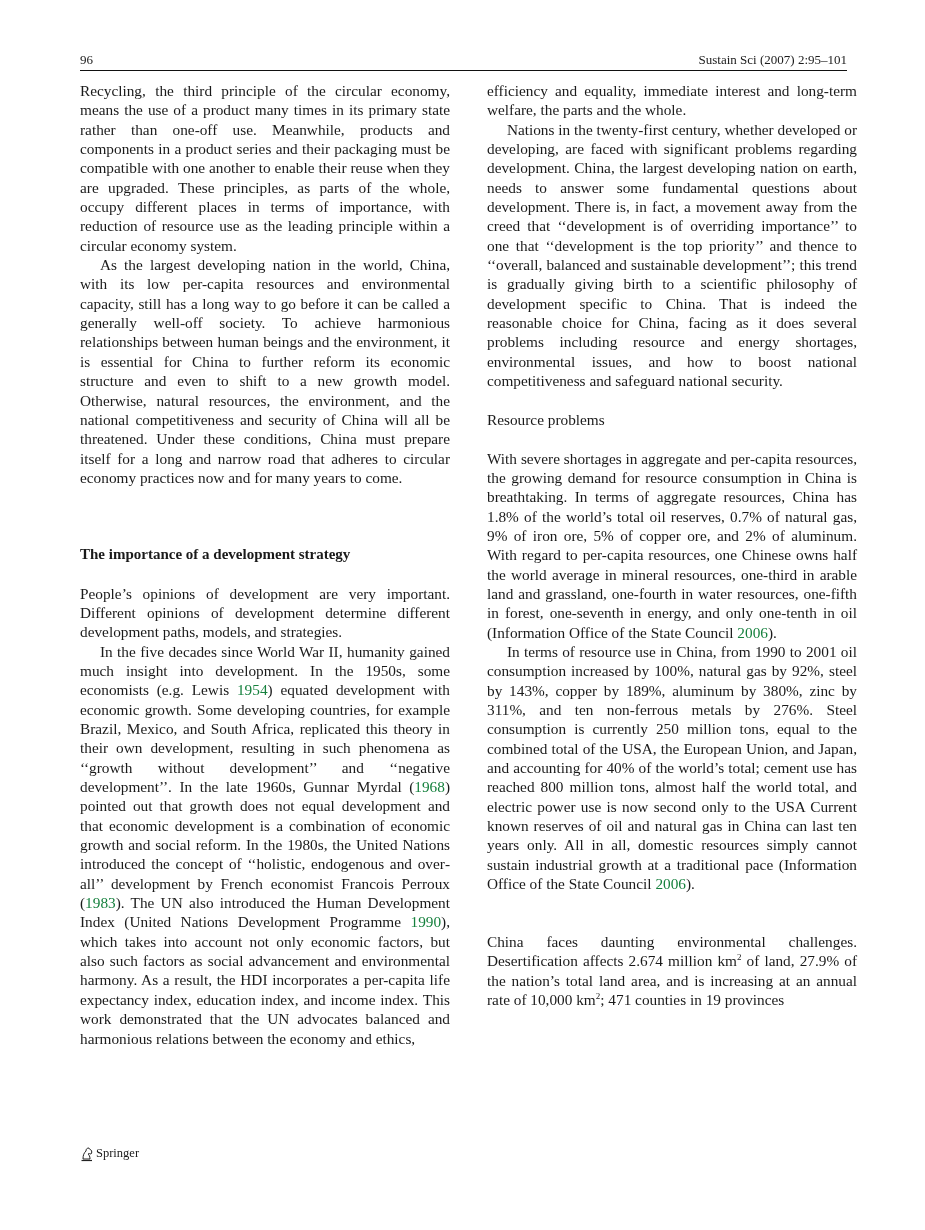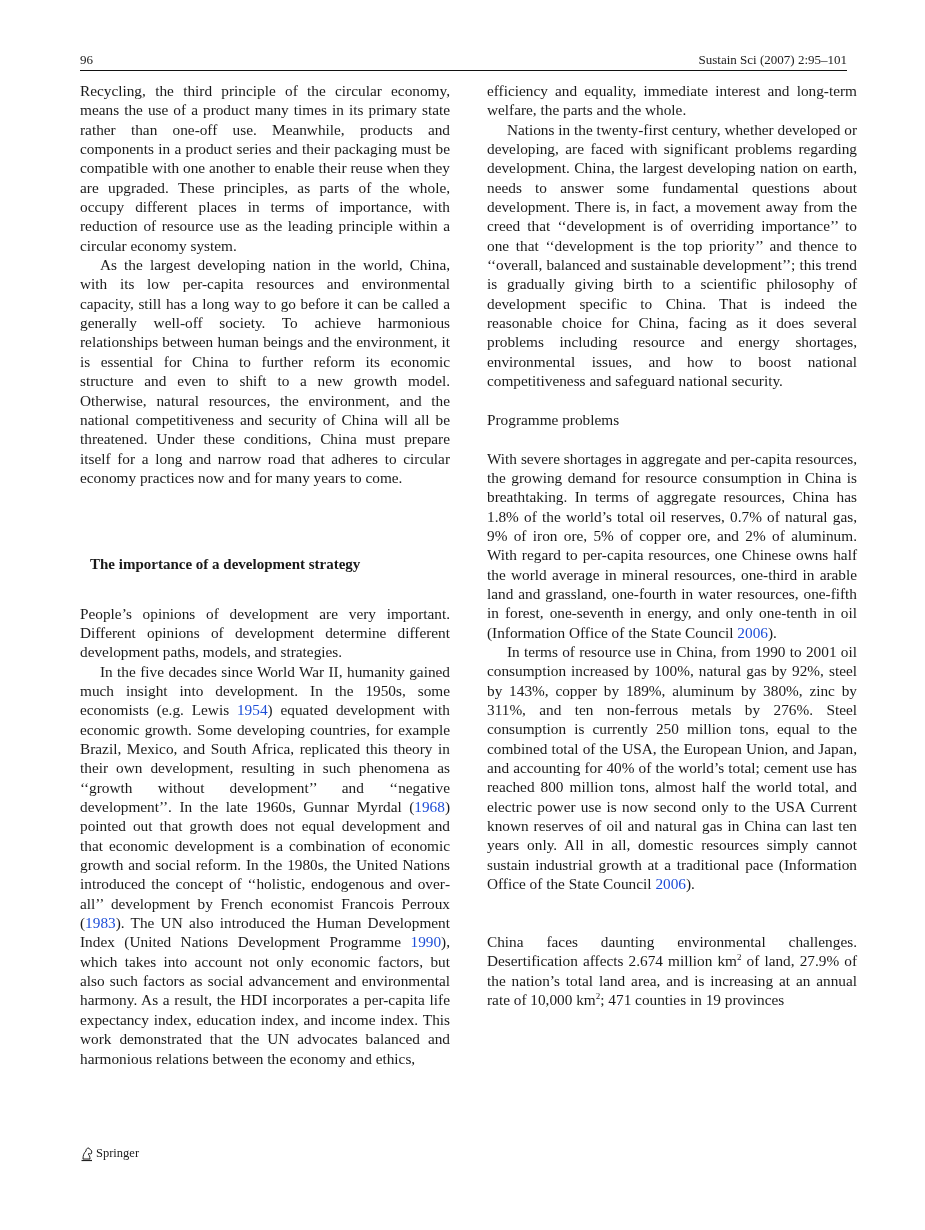--- a/index.html
+++ b/index.html
@@ -47,30 +47,30 @@
     .col-left { left: 80px; }
     .col-right { left: 477px; margin-left: 10px; }
     p {
       margin: 0;
     }
     p.indent {
       text-indent: 1.3em;
     }
     .h-bold {
       font-weight: bold;
-      margin: 10px;
+      margin: 0;
       font-size: 15px;
     }
     .h-plain {
       margin: 0;
       font-weight: normal;
       font-size: 15.3px;
     }
     .cite {
-      color: #1d4ed8;
+      color: #15803d;
       text-decoration: none;
       cursor: pointer;
     }
     sup {
       font-size: 9px;
       line-height: 0;
       vertical-align: 6px;
     }
     .gap-sec-before { height: 38.7px; }
     .gap-sec-after { height: 19.35px; }
@@ -104,21 +104,21 @@
   <h2 class="h-bold">The importance of a development strategy</h2>
   <div class="gap-sec-after"></div>
   <p>People’s opinions of development are very important. Different opinions of development determine different development paths, models, and strategies.</p>
   <p class="indent"><span>In the five decades since World War II, humanity gained much insight into development. In the 1950s, some economists (e.g. Lewis </span><a class="cite">1954</a><span>) equated develop­ment with economic growth. Some developing coun­tries, for example Brazil, Mexico, and South Africa, replicated this theory in their own development, resulting in such phenomena as ‘‘growth without development’’ and ‘‘negative development’’. In the late 1960s, Gunnar Myrdal (</span><a class="cite">1968</a><span>) pointed out that growth does not equal development and that economic development is a combination of economic growth and social reform. In the 1980s, the United Nations intro­duced the concept of ‘‘holistic, endogenous and over­all’’ development by French economist Francois Perroux (</span><a class="cite">1983</a><span>). The UN also introduced the Human Development Index (United Nations Development Programme </span><a class="cite">1990</a><span>), which takes into account not only economic factors, but also such factors as social advancement and environmental harmony. As a result, the HDI incorporates a per-capita life expectancy in­dex, education index, and income index. This work demonstrated that the UN advocates balanced and harmonious relations between the economy and ethics,</span></p>
 </div>
 
 <div class="col col-right">
   <p>efficiency and equality, immediate interest and long-term welfare, the parts and the whole.</p>
   <p class="indent">Nations in the twenty-first century, whether devel­oped or developing, are faced with significant problems regarding development. China, the largest developing nation on earth, needs to answer some fundamental questions about development. There is, in fact, a movement away from the creed that ‘‘development is of overriding importance’’ to one that ‘‘development is the top priority’’ and thence to ‘‘overall, balanced and sustainable development’’; this trend is gradually giv­ing birth to a scientific philosophy of development specific to China. That is indeed the reasonable choice for China, facing as it does several problems including resource and energy shortages, environmental issues, and how to boost national competitiveness and safe­guard national security.</p>
   <div class="gap-sec-after"></div>
-  <h3 class="h-plain">Programme problems</h3>
+  <h3 class="h-plain">Resource problems</h3>
   <div class="gap-sec-after"></div>
   <p><span>With severe shortages in aggregate and per-capita re­sources, the growing demand for resource consumption in China is breathtaking. In terms of aggregate re­sources, China has 1.8% of the world’s total oil re­serves, 0.7% of natural gas, 9% of iron ore, 5% of copper ore, and 2% of aluminum. With regard to per-capita resources, one Chinese owns half the world average in mineral resources, one-third in arable land and grassland, one-fourth in water resources, one-fifth in forest, one-seventh in energy, and only one-tenth in oil (Information Office of the State Council </span><a class="cite">2006</a><span>).</span></p>
   <p class="indent"><span>In terms of resource use in China, from 1990 to 2001 oil consumption increased by 100%, natural gas by 92%, steel by 143%, copper by 189%, aluminum by 380%, zinc by 311%, and ten non-ferrous metals by 276%. Steel consumption is currently 250 million tons, equal to the combined total of the USA, the European Union, and Japan, and accounting for 40% of the world’s total; cement use has reached 800 million tons, almost half the world total, and electric power use is now second only to the USA Current known reserves of oil and natural gas in China can last ten years only. All in all, domestic resources simply cannot sustain industrial growth at a traditional pace (Information Office of the State Council </span><a class="cite">2006</a><span>).</span></p>
   <div class="gap-sec-after"></div>
   <div class="gap-sec-after"></div>
   <p><span>China faces daunting environmental challenges. Desertification affects 2.674 million km</span><sup>2</sup><span> of land, 27.9% of the nation’s total land area, and is increasing at an annual rate of 10,000 km</span><sup>2</sup><span>; 471 counties in 19 provinces</span></p>
 </div>
 
 <div class="footer">
   <span>

